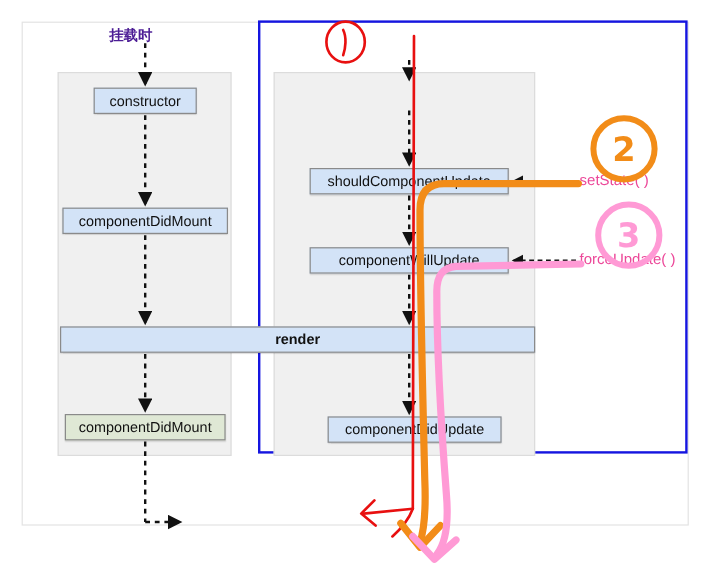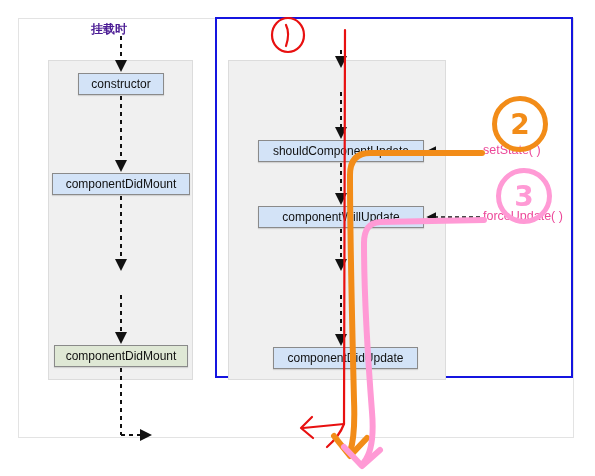--- a/index.html
+++ b/index.html
@@ -113,20 +113,21 @@
   <div class="caption" id="mount-caption">挂载时</div>
 
   <div class="chip blue" id="c-constructor">constructor</div>
   <div class="chip blue" id="c-willmount">componentDidMount</div>
   <div class="chip green" id="c-didmount">componentDidMount</div>
 
   <div class="chip blue" id="c-shouldupdate">shouldComponentUpdate</div>
   <div class="chip blue" id="c-willupdate">componentWillUpdate</div>
   <div class="chip blue" id="c-didupdate">componentDidUpdate</div>
 
+  <div class="chip blue wide" id="c-render">render</div>
 
 
   <div class="trigger-label" id="lbl-setstate">setState( )</div>
   <div class="trigger-label" id="lbl-forceupdate">forceUpdate( )</div>
 
   <svg class="layer over">
 
     <g stroke="#e81010" fill="none" stroke-width="2.2" stroke-linecap="round" stroke-linejoin="round">
       <ellipse cx="288" cy="35" rx="16" ry="17"></ellipse>
       <path d="M286 25 C289 31 288 40 286 46"></path>

